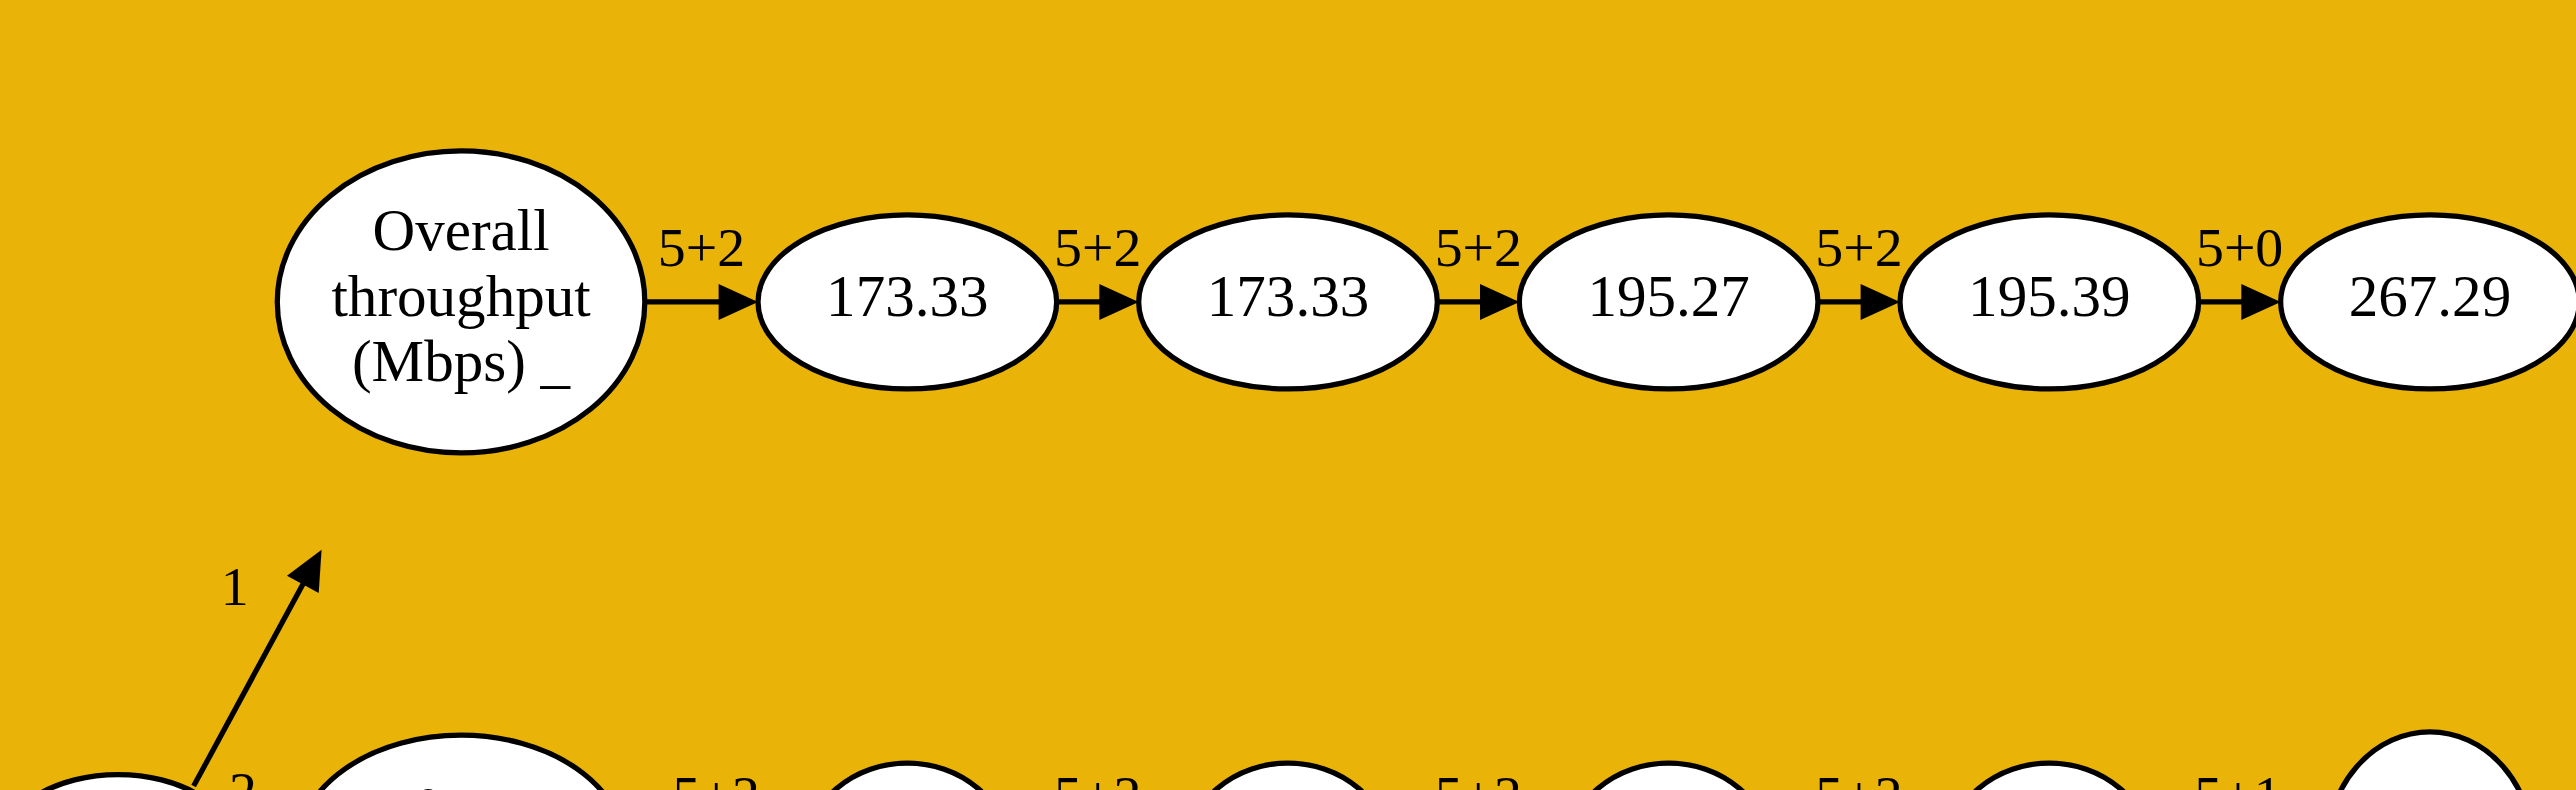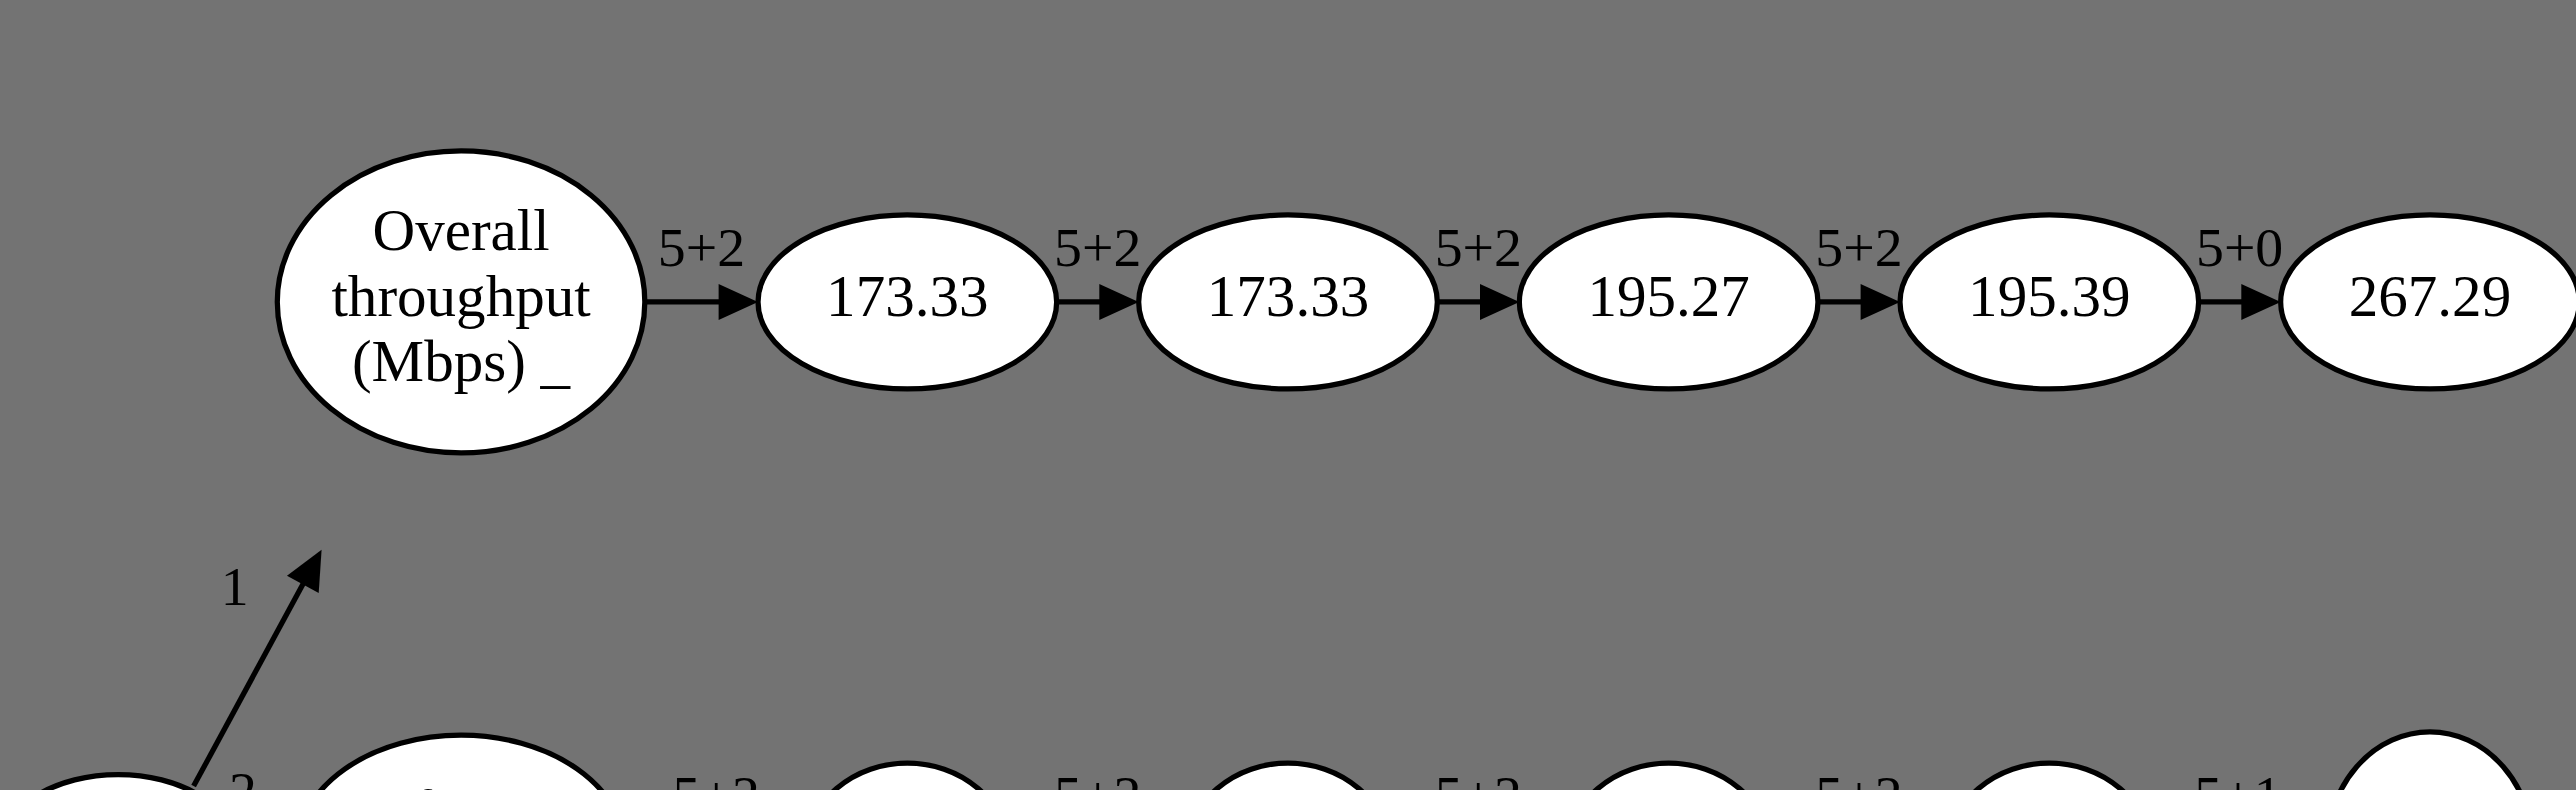--- a/index.html
+++ b/index.html
@@ -4,21 +4,21 @@
 <style>
   html, body {
     margin: 0;
     padding: 0;
     background: #ffffff;
   }
   #canvas {
     position: relative;
     width: 2576px;
     height: 791px;
-    background: #737373;
+    background: #eab308;
     overflow: hidden;
   }
   svg.graph {
     position: absolute;
     top: 0;
     left: 0;
     width: 2576px;
     height: 791px;
     display: block;
   }

